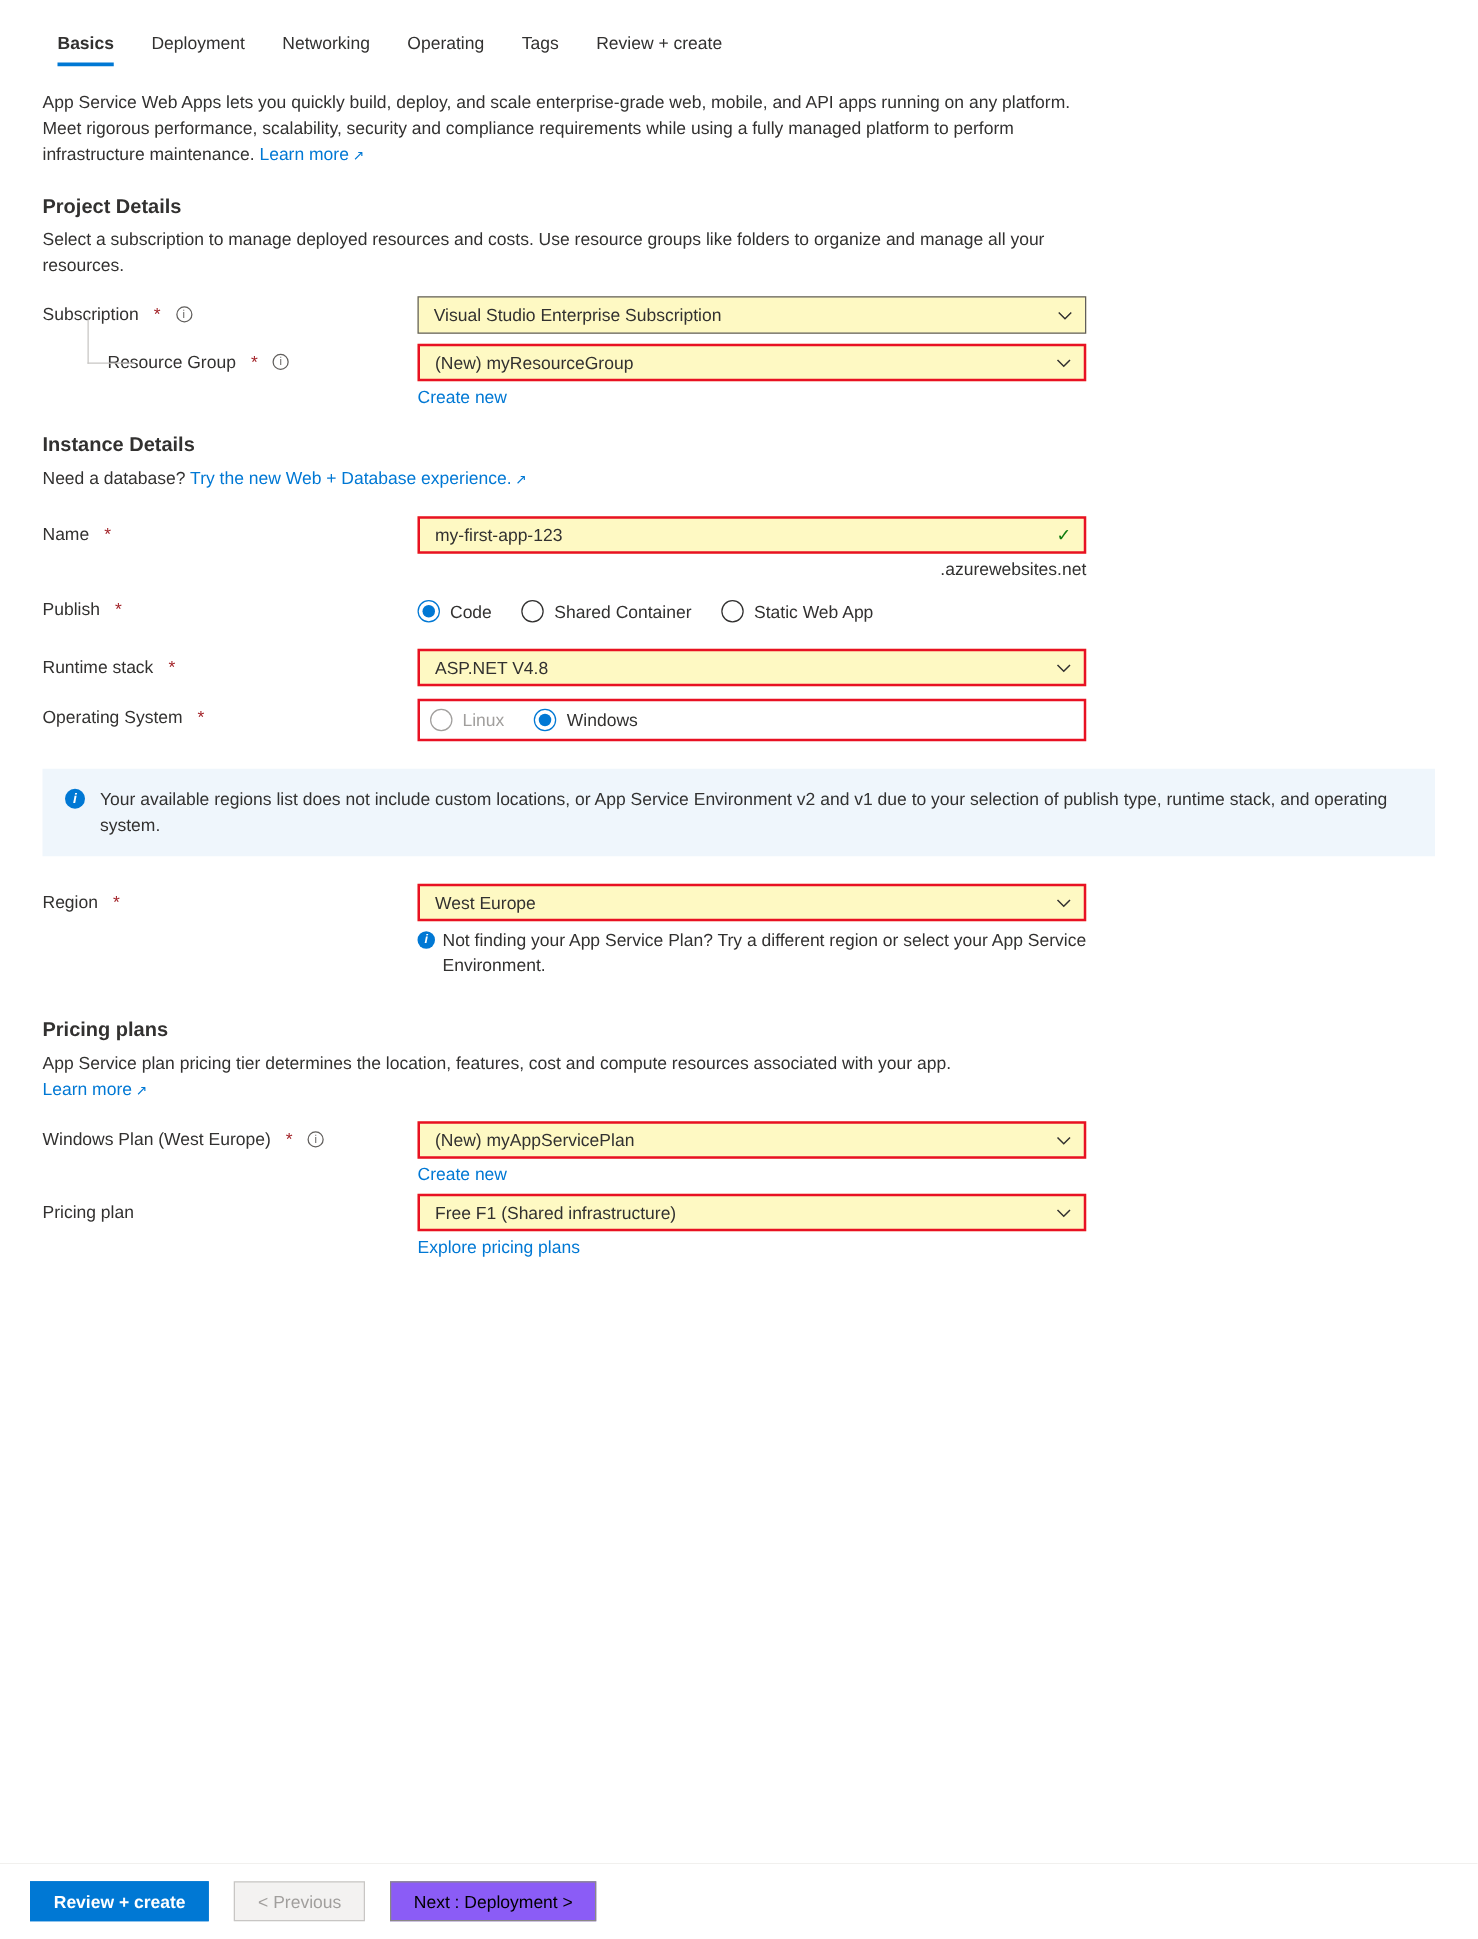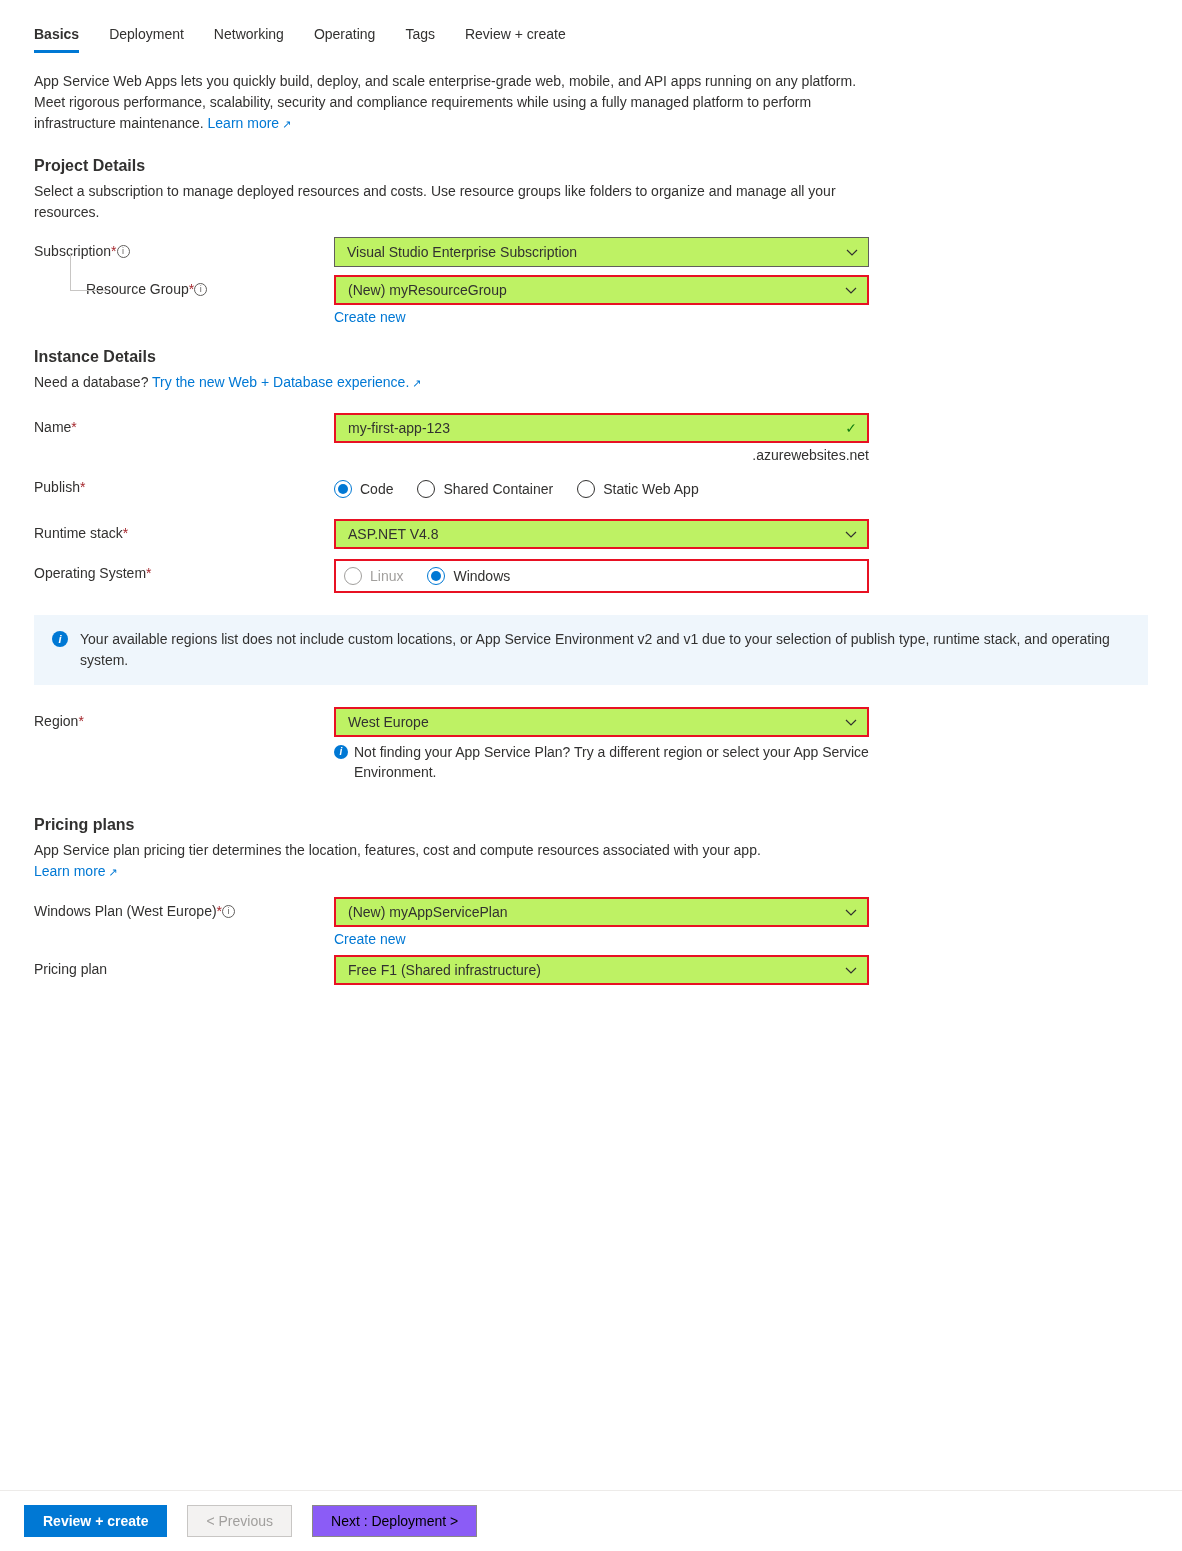--- a/index.html
+++ b/index.html
@@ -5,45 +5,45 @@
   * { box-sizing: border-box; }
   body {
     margin: 0;
     font-family: "Segoe UI", -apple-system, sans-serif;
     font-size: 14px;
     color: #323130;
     background: #fff;
     padding: 20px 34px 90px 34px;
     width: 1182px;
   }
-  .tabs { display: flex; gap: 30px; border-bottom: none; margin-bottom: 18px; }
+  .tabs { display: flex; gap: 30px; border-bottom: none; margin-bottom: 18px; margin-left: 12px; }
   .tab { padding: 6px 0 8px 0; color: #323130; cursor: pointer; font-size: 14px; }
   .tab.active { font-weight: 600; border-bottom: 3px solid #0078d4; }
   .intro { max-width: 840px; line-height: 1.5; margin-bottom: 22px; }
   a.link { color: #0078d4; text-decoration: none; cursor: pointer; }
   .ext-icon::after {
     content: "↗";
     font-size: 11px;
     margin-left: 3px;
     color: #0078d4;
   }
   h3.section { font-size: 16px; font-weight: 700; margin: 23px 0 6px 0; }
   .section-desc { max-width: 840px; line-height: 1.5; margin-bottom: 14px; }
   .row { display: flex; align-items: flex-start; margin-bottom: 6px; min-height: 32px; }
   .row.indent .label-col { padding-left: 52px; }
-  .label-col { width: 300px; padding-top: 6px; display: flex; align-items: center; gap: 0; }
+  .label-col { width: 300px; padding-top: 6px; display: flex; align-items: center; gap: 12px; }
   .req { color: #a4262c; }
   .info-icon {
     width: 13px; height: 13px; border: 1px solid #605e5c; border-radius: 50%;
     display: inline-flex; align-items: center; justify-content: center;
     font-size: 9px; color: #605e5c;
   }
   .input-col { width: 535px; position: relative; }
   .select, .text-input {
-    width: 100%; height: 30px; border: 1px solid #605e5c; background: #bef264;
+    width: 100%; height: 30px; border: 1px solid #605e5c; background: #fef9c3;
     padding: 0 34px 0 12px; font-size: 14px; font-family: inherit;
     display: flex; align-items: center; position: relative;
   }
   .highlighted { border: 2px solid #e81123 !important; }
   .chev {
     position: absolute; right: 10px; top: 50%; transform: translateY(-50%);
     width: 12px; height: 12px;
   }
   .chev svg { width: 12px; height: 12px; }
   .check {
@@ -288,20 +288,21 @@
   </div>
   <div class="input-col">
     <div class="select highlighted">
       <span>Free F1 (Shared infrastructure)</span>
       <span class="chev">
         <svg viewBox="0 0 12 12">
             <path d="M1 3 L6 8 L11 3" stroke="#323130" stroke-width="1.2" fill="none"></path>
           </svg>
       </span>
     </div>
+    <div class="subtext"><a class="link">Explore pricing plans</a></div>
   </div>
 </div>
 
 <div class="footer">
   <button class="btn primary">Review + create</button>
   <button class="btn disabled">&lt; Previous</button>
   <button class="btn">Next : Deployment &gt;</button>
 </div>
 
 </body></html>

